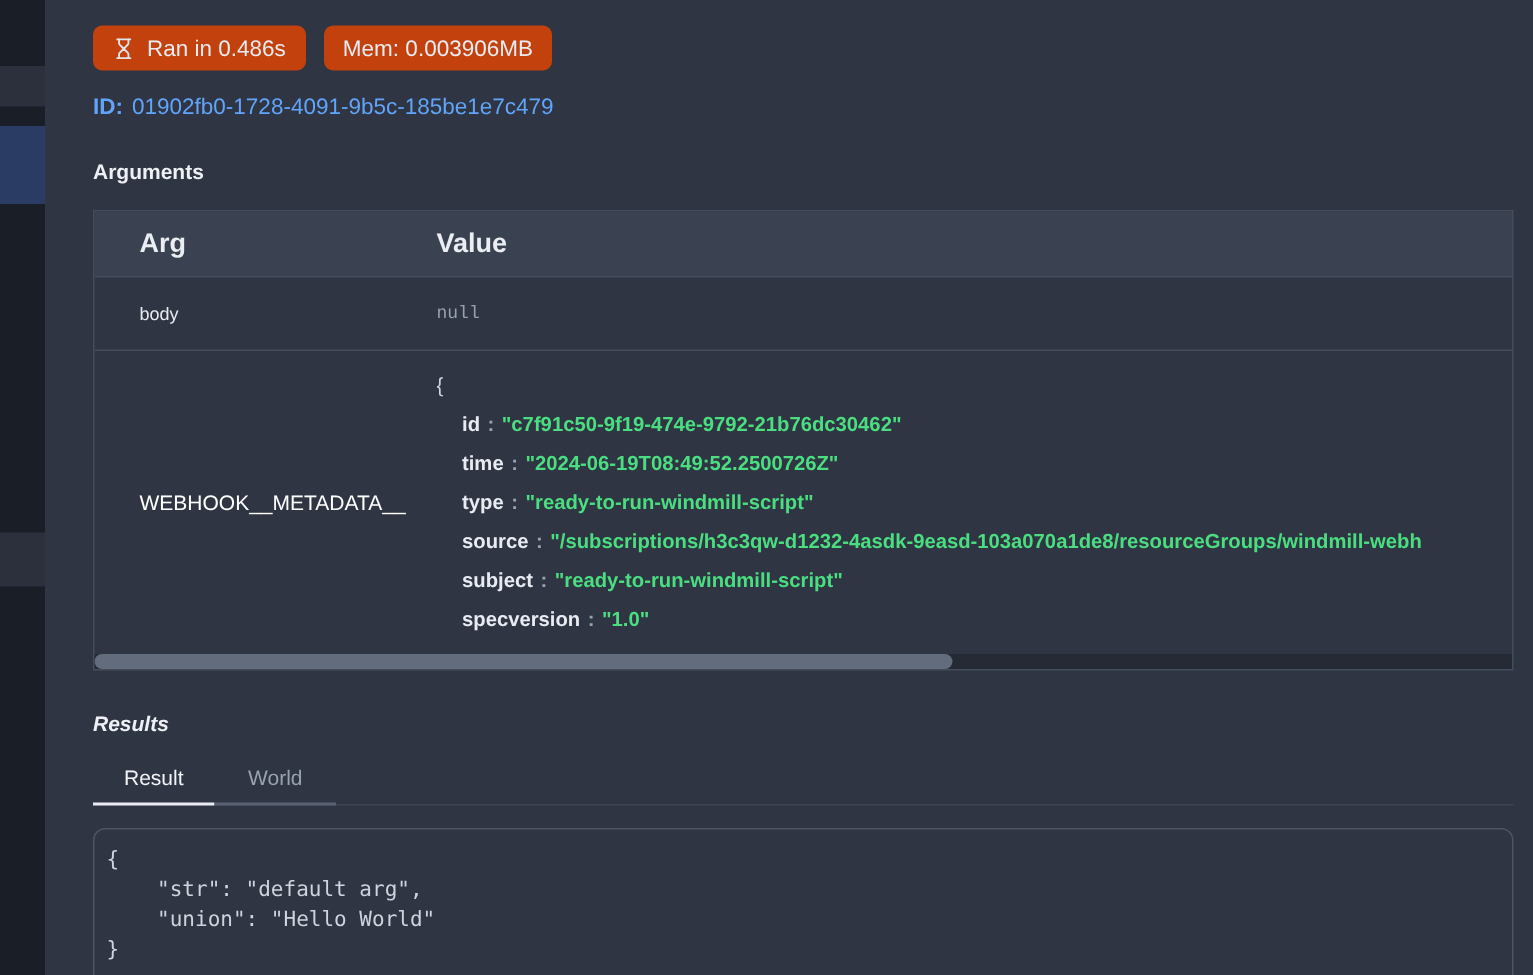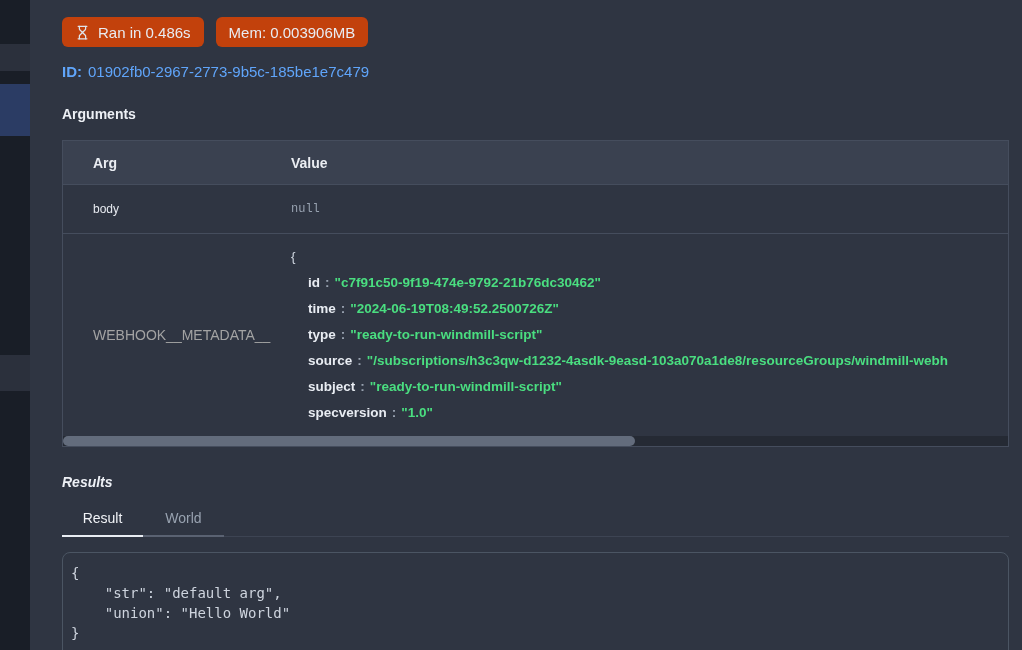--- a/index.html
+++ b/index.html
@@ -51,30 +51,30 @@
   
   .args-table {
     margin-top:18px;
     border:1px solid #454d5d;
     width:947px;
     overflow:hidden;
   }
   .t-row { display:flex; }
   .t-row + .t-row { border-top:1px solid #454d5d; }
   .t-header { background:#3a4150; height:43px; align-items:center; }
-  .t-header .t-cell { font-weight:700; font-size:14px; color:#eaedf2; }
+  .t-header .t-cell { font-weight:700; font-size:18px; color:#eaedf2; }
   .t-cell { padding-left:30px; }
   .c1 { flex:0 0 198px; width:198px; }
   .c2 { flex:1 1 auto; min-width:0; overflow:hidden; }
   .row-body { height:49px; align-items:center; font-size:12px; }
   .row-body .c2 { color:#97a1af;font-family:Liberation Mono, monospace; }
   .row-meta { align-items:stretch; }
   .row-meta .c1 {
     display:flex; align-items:center;
-    font-size:14px; color:#a3a3a3; white-space:nowrap;
+    font-size:14px; color:#ffffff; white-space:nowrap;
   }
   .row-meta .c2 { padding-top:10px; padding-bottom:10px; }
 
   
   .ov-line { line-height:26px; font-size:13.5px; white-space:nowrap; overflow:hidden; }
   .ov-brace { color:#cfd6e0; }
   .ov-entries { padding-left:17px; }
   .ov-key { font-weight:700; color:#e8ecf2; cursor:pointer; }
   .ov-colon { color:#98a2b0; font-weight:600; margin:0 5px; }
   .ov-val { font-weight:600; color:#4ade80; }
@@ -130,21 +130,21 @@
         </svg>
       </span>
       <span>Ran in 0.486s</span>
     </div>
     <div class="badge">
       <span>Mem: 0.003906MB</span>
     </div>
   </div>
 
   <div class="id-line">
-    <span class="id-label">ID:</span><span class="id-value">01902fb0-2967-2773-9b5c-185be1e7c479</span>
+    <span class="id-label">ID:</span><span class="id-value">01902fb0-1728-4091-9b5c-185be1e7c479</span>
   </div>
 
   <div class="section-title">Arguments</div>
 
   <div class="args-table">
     <div class="t-row t-header">
       <div class="t-cell c1">Arg</div>
       <div class="t-cell c2">Value</div>
     </div>
 

